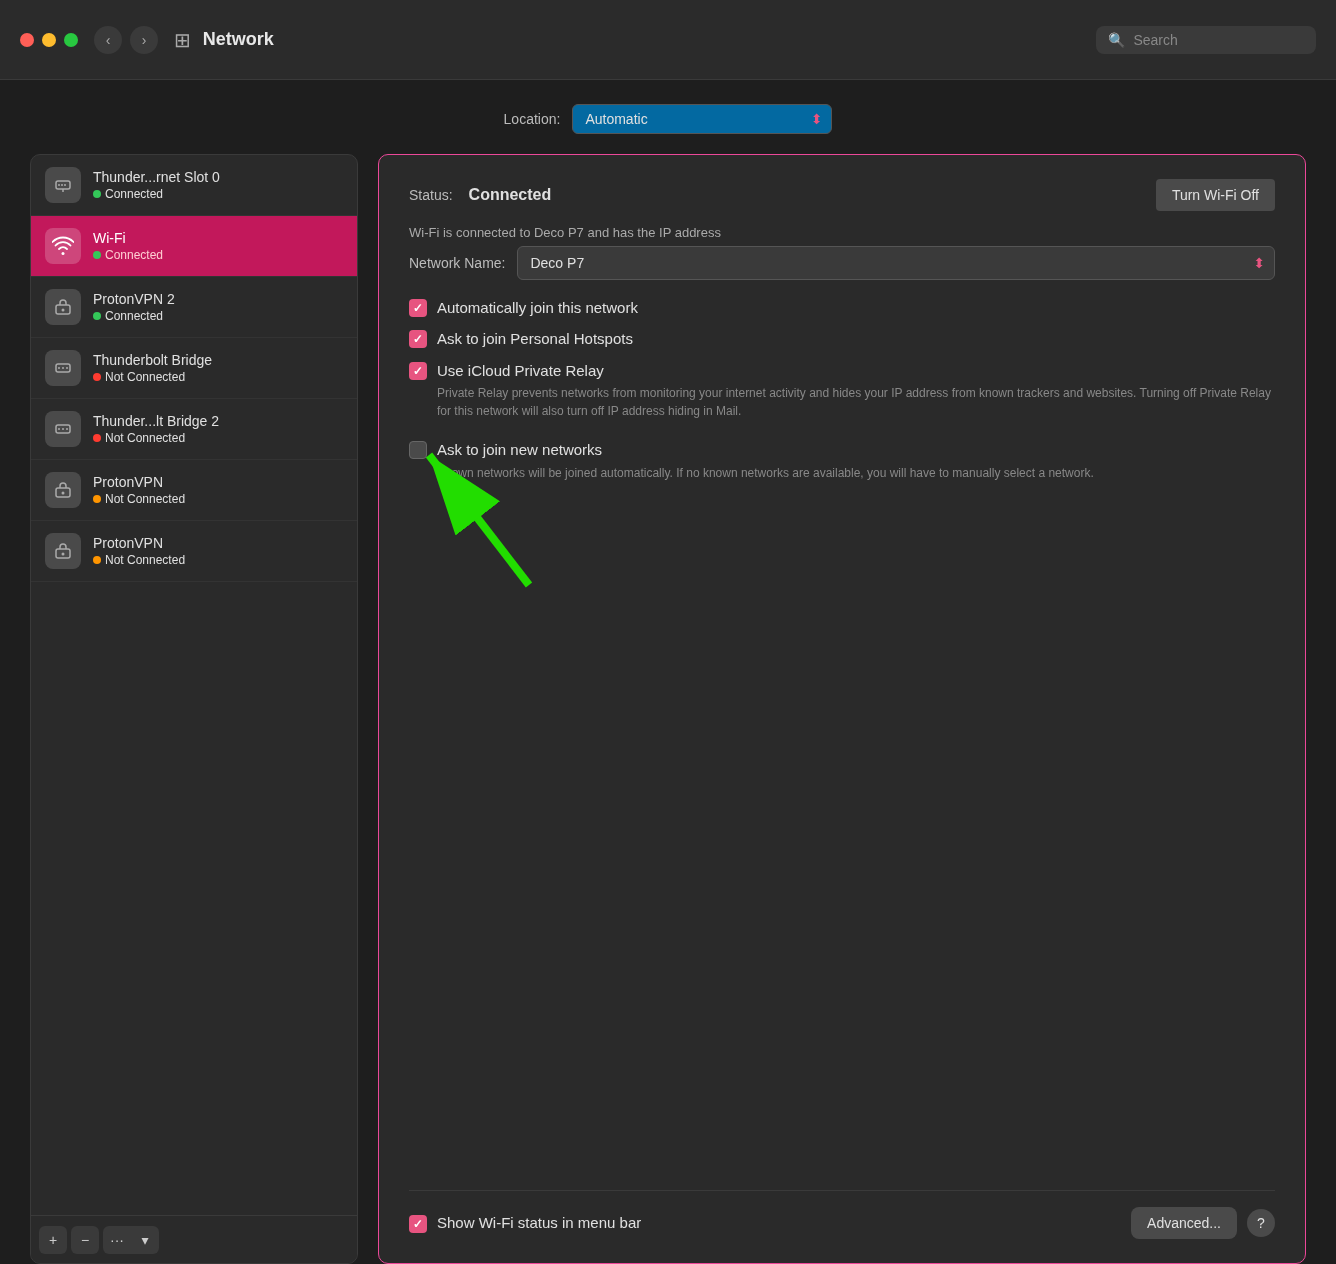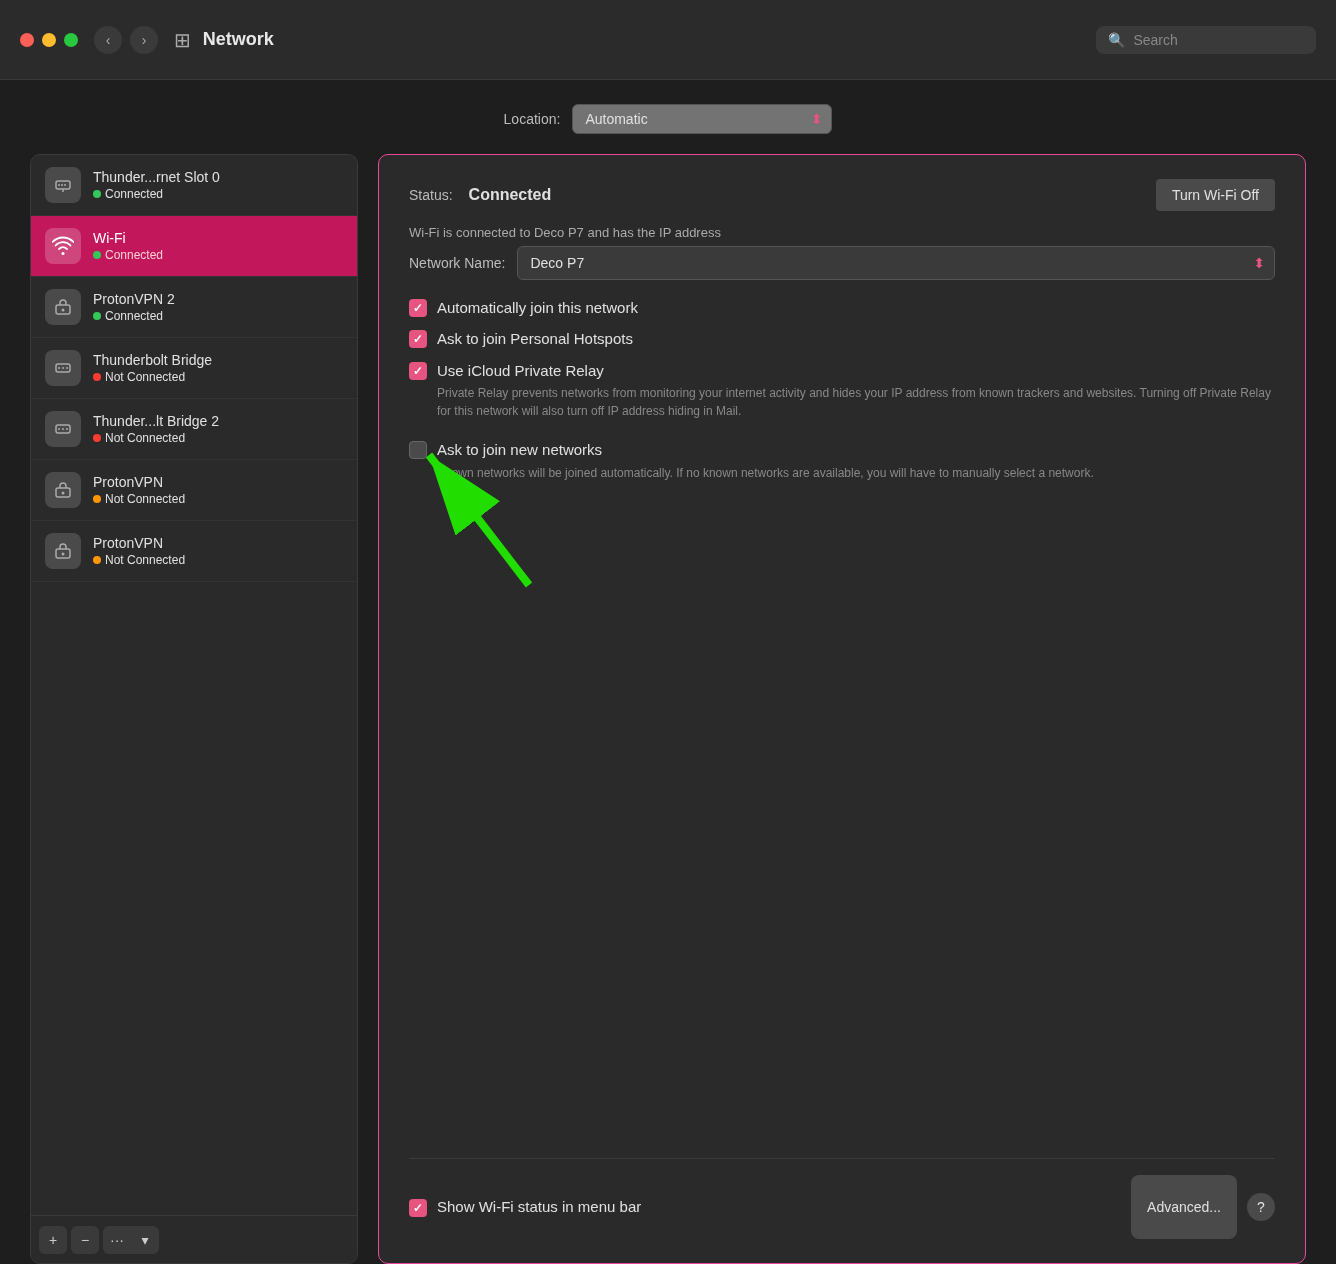--- a/index.html
+++ b/index.html
@@ -103,21 +103,21 @@
       align-items: center;
       justify-content: center;
       margin-bottom: 20px;
       gap: 12px;
     }
     .location-label {
       font-size: 14px;
       color: #bbb;
     }
     .location-select {
-      background: #737373;
+      background: #0369a1;
       border: 1px solid #555;
       border-radius: 6px;
       color: #e0e0e0;
       padding: 6px 30px 6px 12px;
       font-size: 14px;
       width: 260px;
       appearance: none;
       cursor: pointer;
       position: relative;
     }
@@ -380,21 +380,21 @@
     .bottom-buttons {
       display: flex;
       gap: 10px;
       align-items: center;
     }
     .advanced-btn {
       background: #4a4a4a;
       border: none;
       color: #e0e0e0;
       border-radius: 8px;
-      padding: 24px 16px;
+      padding: 8px 16px;
       font-size: 14px;
       cursor: pointer;
       text-align: center;
     }
     .help-btn {
       background: #4a4a4a;
       border: none;
       color: #e0e0e0;
       border-radius: 50%;
       width: 28px;

